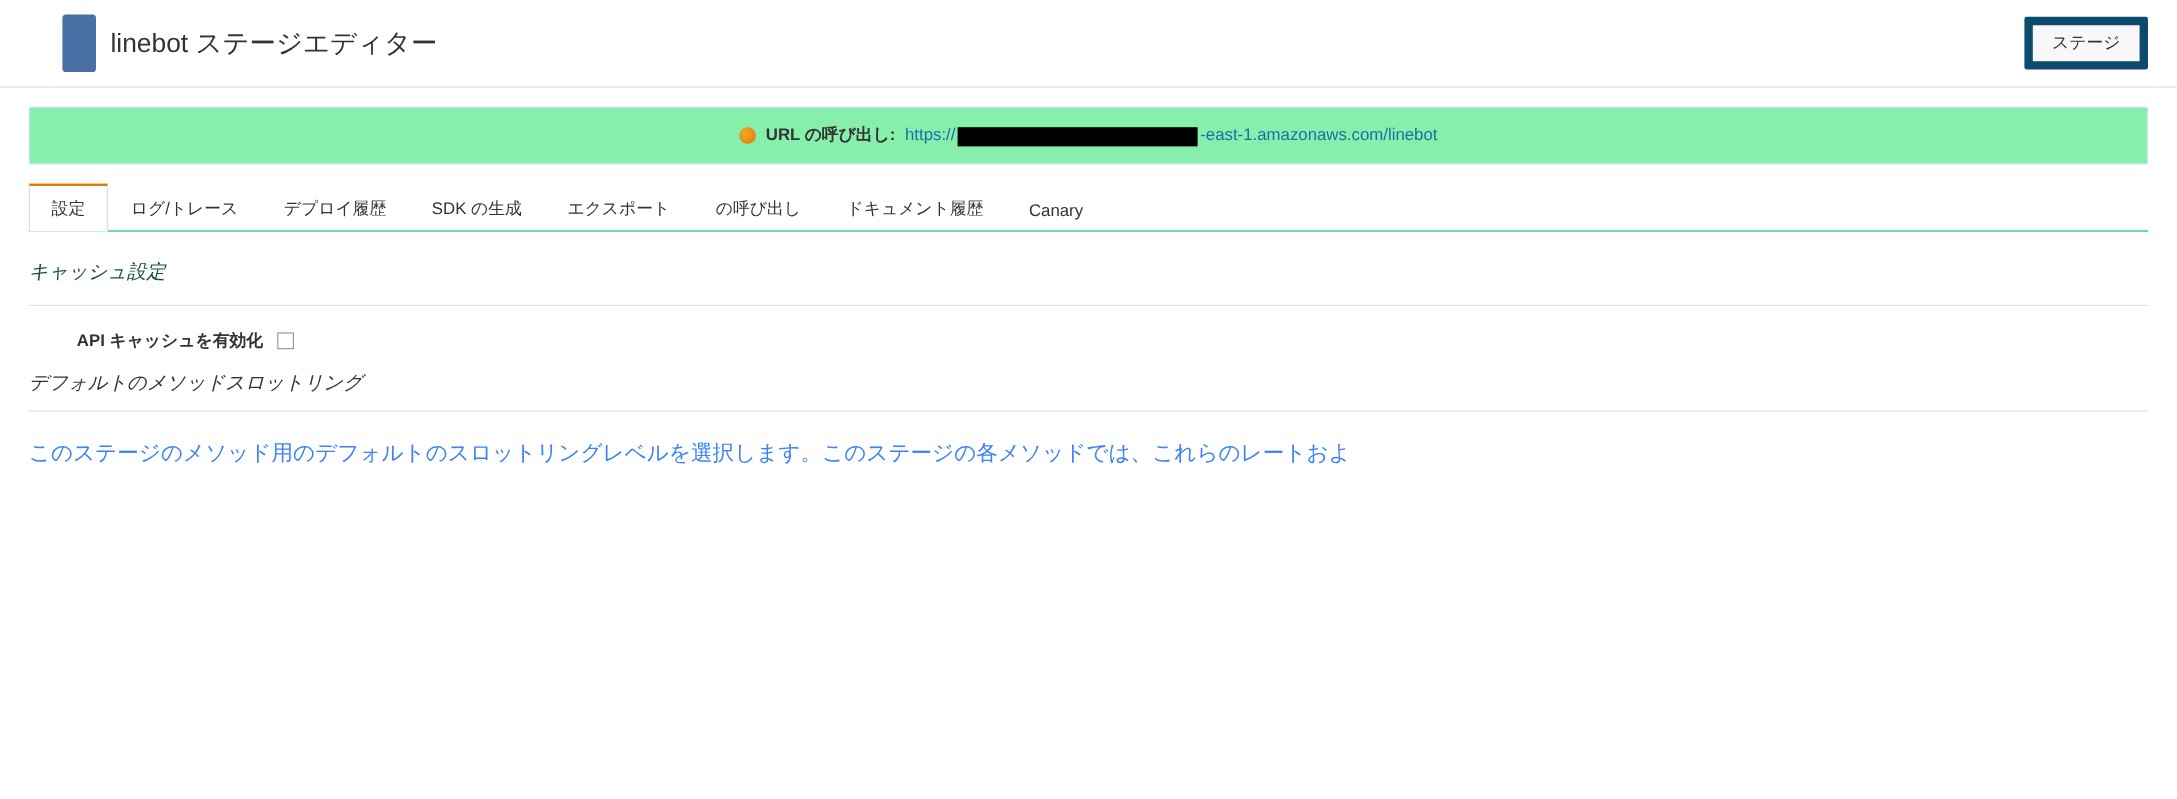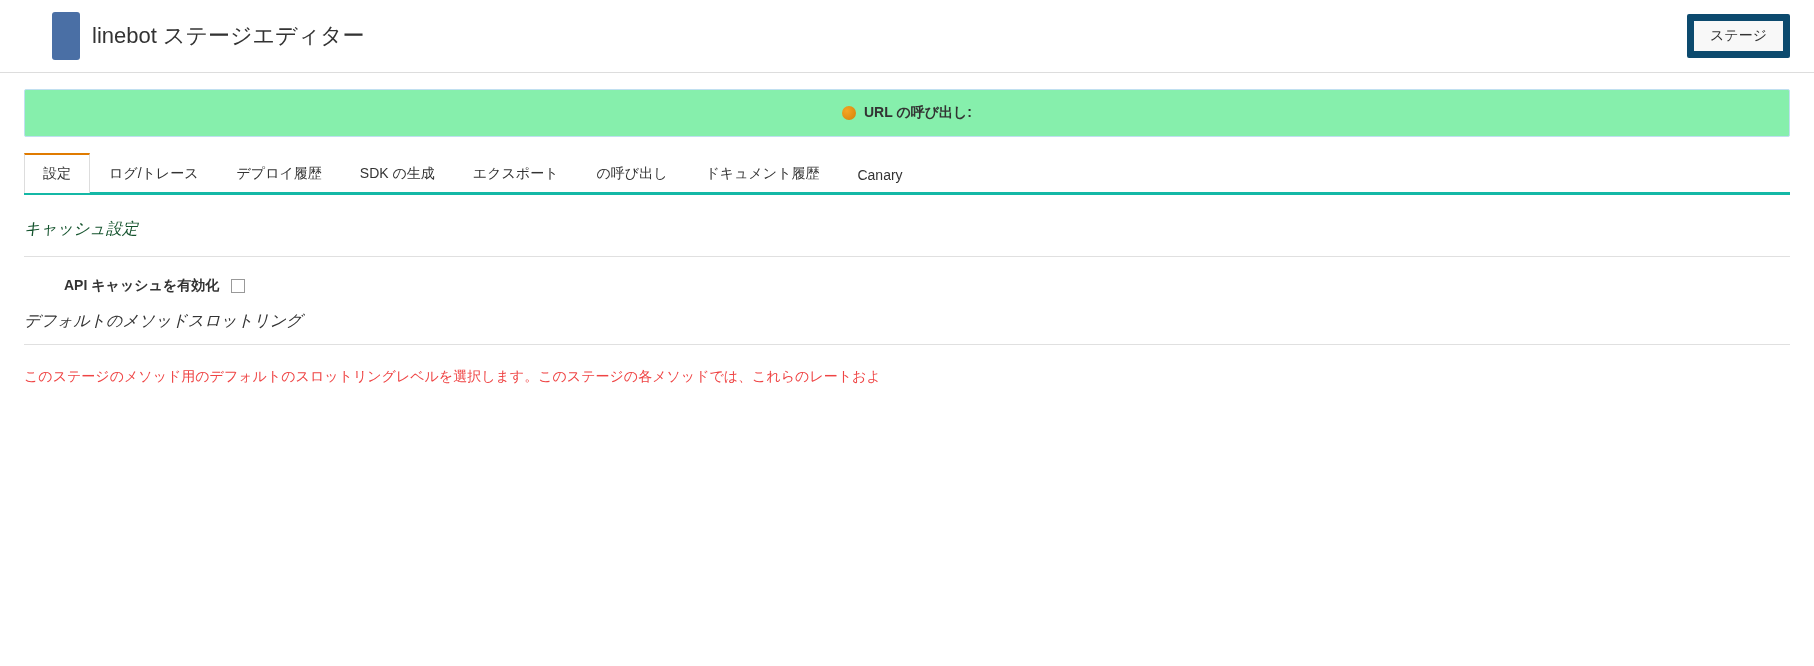--- a/index.html
+++ b/index.html
@@ -78,21 +78,21 @@
     .url-redacted {
       display: inline-block;
       background: #000;
       width: 200px;
       height: 16px;
       vertical-align: middle;
       margin: 0 2px;
     }
     .tabs-container {
       margin: 0 24px;
-      border-bottom: 3px solid #14b8a6;
+      border-bottom: 1px solid #14b8a6;
       display: flex;
       align-items: flex-end;
     }
     .tab {
       padding: 10px 18px;
       cursor: pointer;
       border: 1px solid transparent;
       border-bottom: none;
       font-size: 14px;
       color: #333;
@@ -143,40 +143,43 @@
       -webkit-appearance: none;
       display: inline-block;
     }
     .section-subtitle {
       font-size: 16px;
       color: #333;
       margin-bottom: 12px;
       font-style: italic;
     }
     .description-text {
-      font-size: 14px;
-      color: #ef4444;
+      font-size: 18px;
+      color: #3b82f6;
       line-height: 1.6;
     }
   </style>
 </head>
 <body>
 
 <div class="header">
   <div class="header-left">
     <div class="sidebar-icon"></div>
     <h1 class="header-title">linebot ステージエディター</h1>
   </div>
   <button class="header-button">ステージ</button>
 </div>
 
 <div class="url-banner">
   <div class="url-banner-content">
     <span class="orange-dot"></span>
     <span class="url-label">URL の呼び出し:</span>
+    <a class="url-link">
+      <span>https://</span><span class="url-redacted"></span><span>-east-1.amazonaws.com/linebot</span>
+    </a>
   </div>
 </div>
 
 <div class="tabs-container">
   <div class="tab active">設定</div>
   <div class="tab">ログ/トレース</div>
   <div class="tab">デプロイ履歴</div>
   <div class="tab">SDK の生成</div>
   <div class="tab">エクスポート</div>
   <div class="tab">の呼び出し</div>

